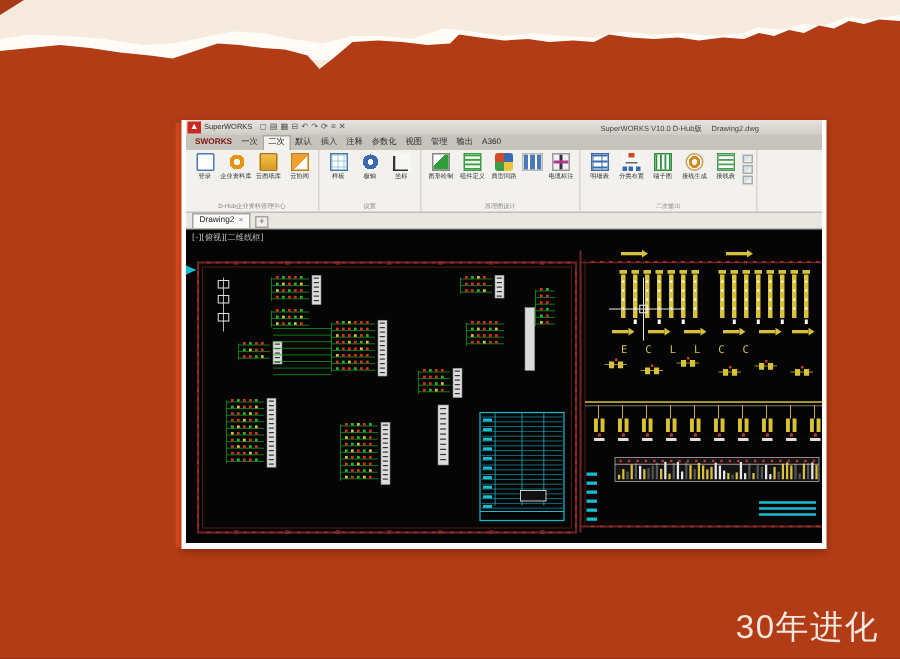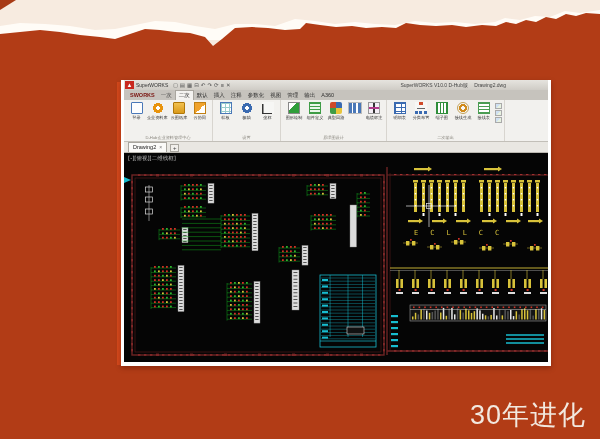--- a/index.html
+++ b/index.html
@@ -2,21 +2,21 @@
 <html><head>
 <meta charset="utf-8">
 <style>
   html,body{margin:0;padding:0;background:#7a2a10;}
   *{box-sizing:border-box;}
   #stage{position:relative;width:600px;height:439px;overflow:hidden;
          background:#b23c16;font-family:"Liberation Sans","DejaVu Sans",sans-serif;}
   
   #tear{position:absolute;left:0;top:0;width:600px;height:60px;}
   
-  #caption{position:absolute;right:14px;bottom:6px;font-size:27px;font-weight:500;
+  #caption{position:absolute;right:14px;bottom:6px;font-size:22px;font-weight:500;
            color:#f2e8df;letter-spacing:1px;}
   
   #win-glow{position:absolute;left:117px;top:82px;width:6px;height:283px;background:#d84a1c;opacity:.85;}
   #window{position:absolute;left:121px;top:80px;width:430px;height:286px;background:#fff;
           padding:0 3px 4px 3px;box-shadow:0 2px 5px rgba(60,10,0,.35);display:flex;flex-direction:column;}
   
   #titlebar{height:10px;background:linear-gradient(#e6e4df,#cfccc6);display:flex;align-items:center;
             font-size:5px;color:#3a3a3a;flex:0 0 auto;overflow:hidden;}
   #app-logo{width:9px;height:8px;background:#c8281e;color:#fff;font-size:6px;line-height:8px;
             text-align:center;margin:0 2px 0 1px;flex:0 0 auto;}

